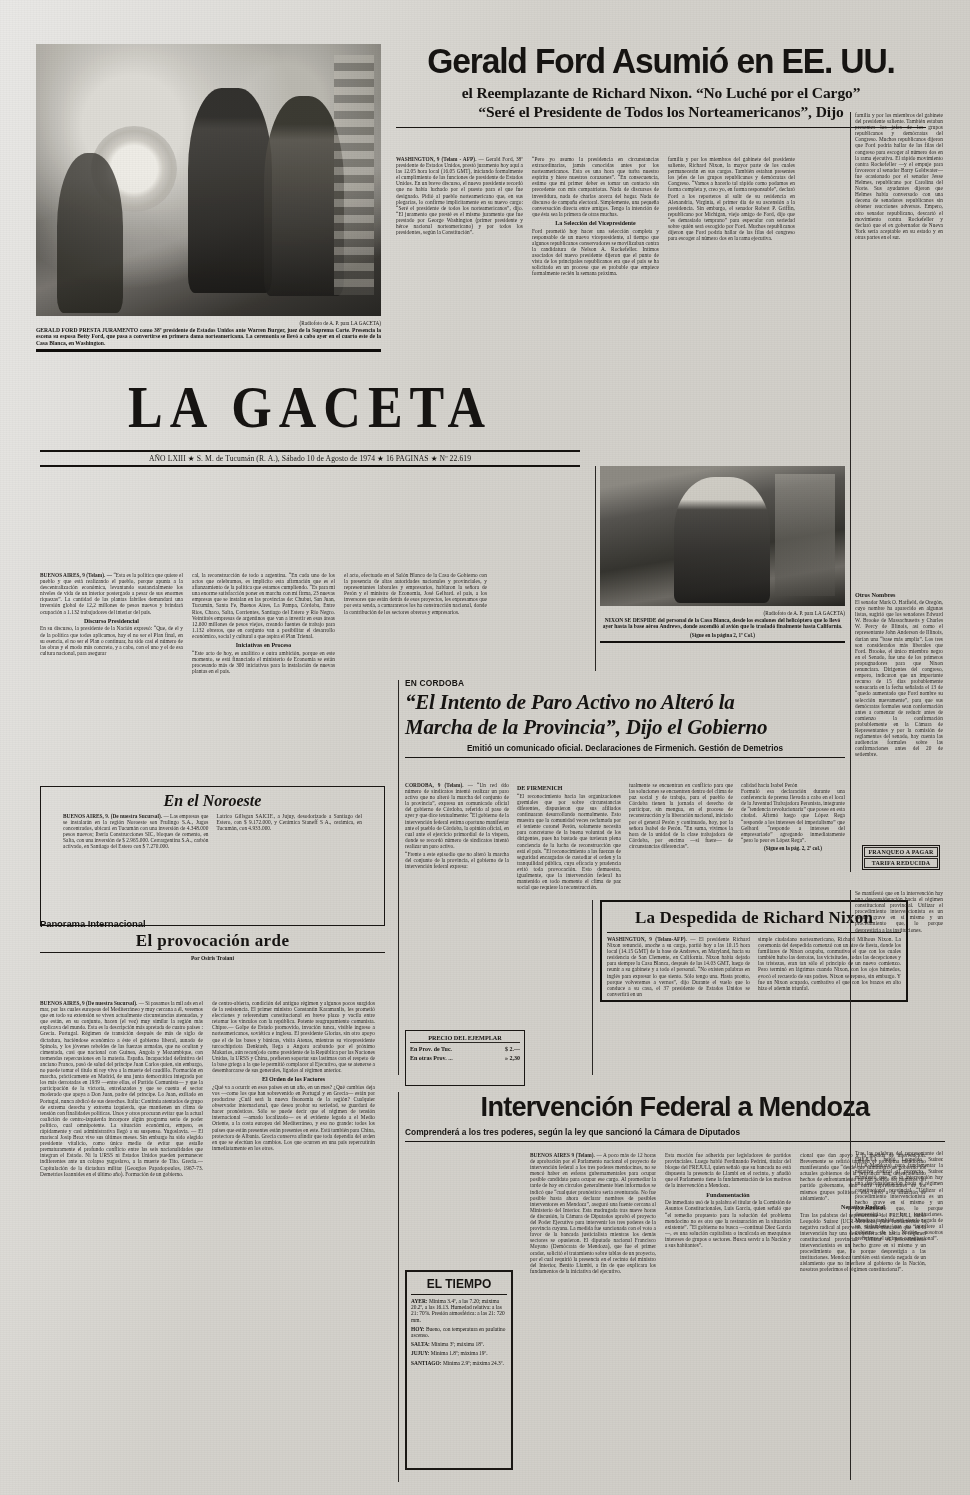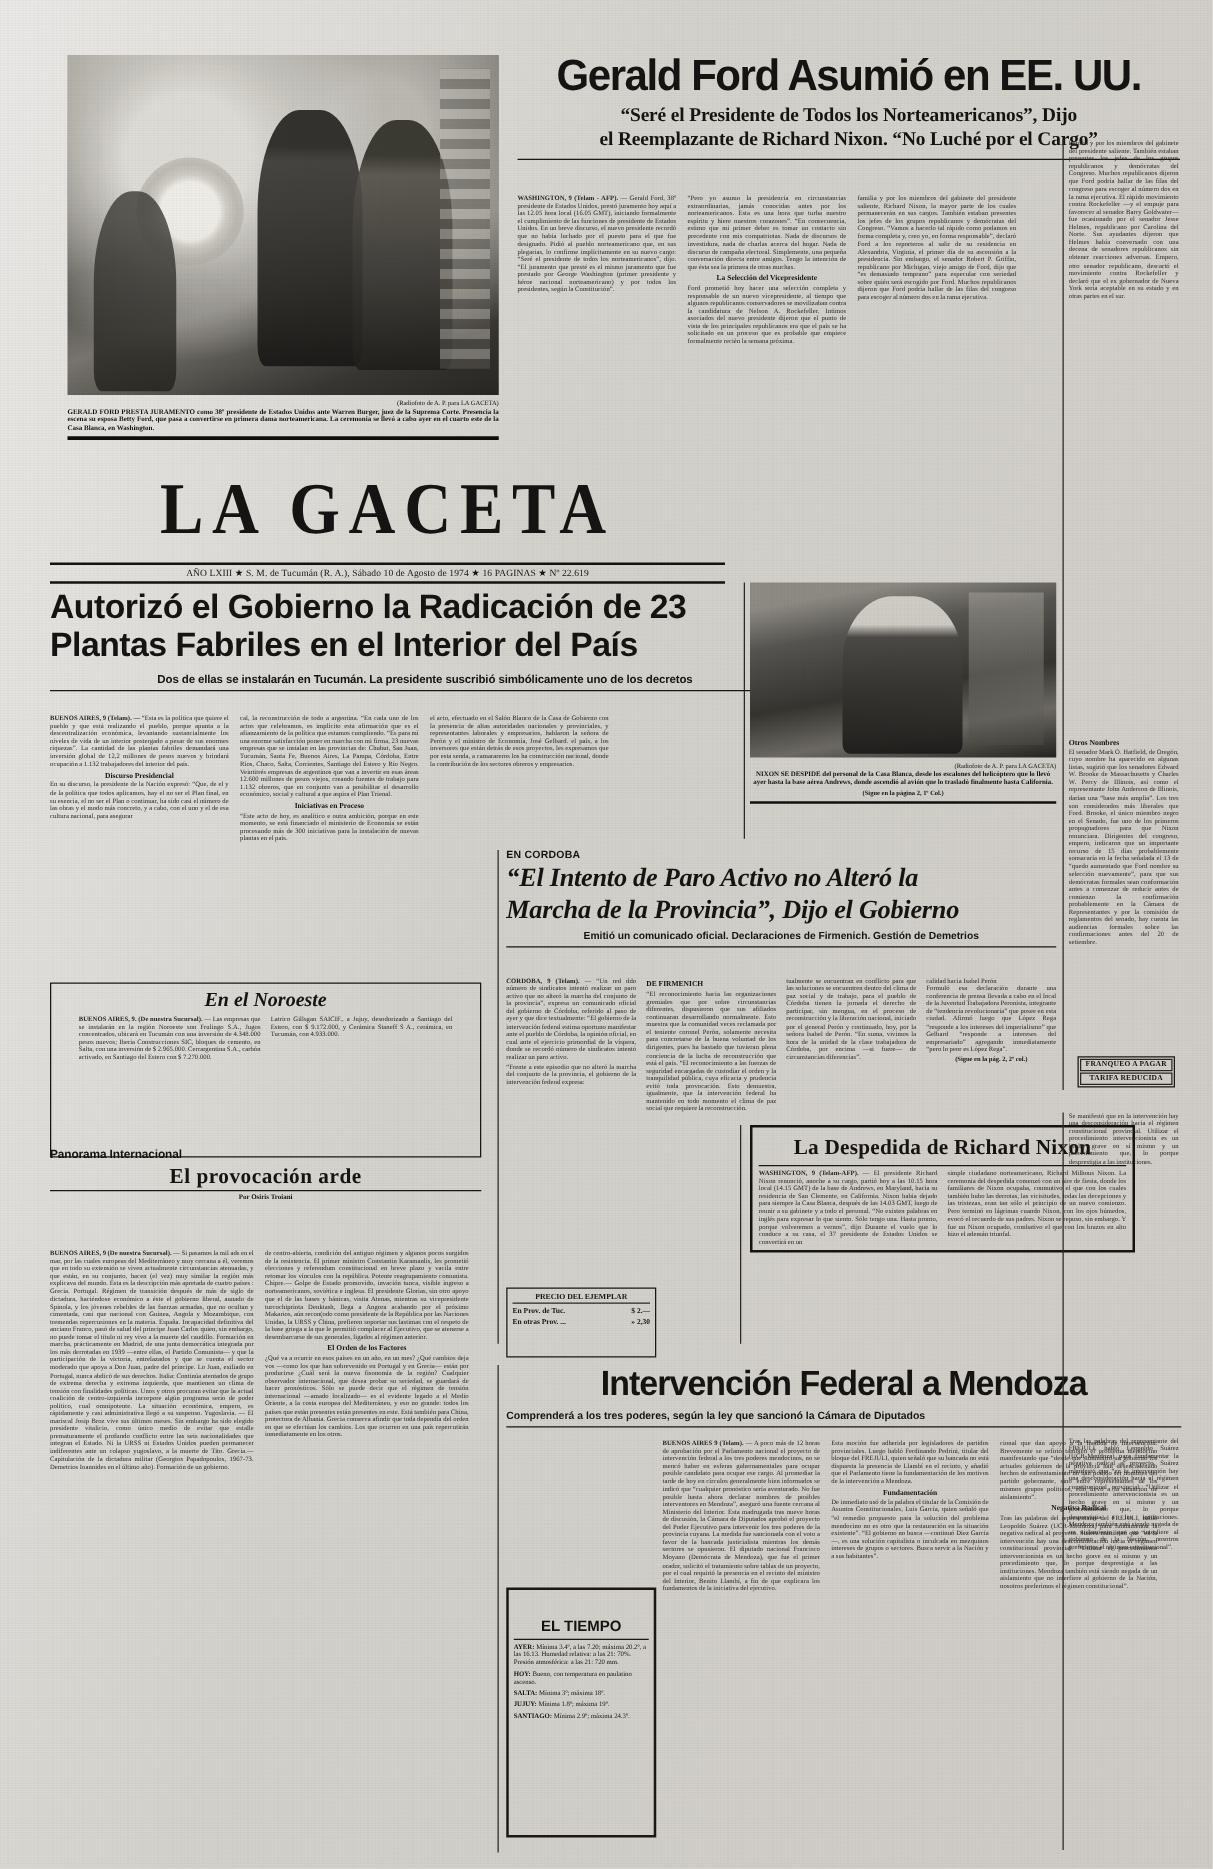--- a/index.html
+++ b/index.html
@@ -28,21 +28,21 @@
   .col-text{
     font-size:5.3px;line-height:6.1px;text-align:justify;
     font-family:"Liberation Serif", serif;
     color:#272320;letter-spacing:.06px;
     hyphens:auto;word-spacing:-.2px;
   }
   .rule{border-top:1px solid #1a1714;}
   .rule2{border-top:2px solid #12100e;}
   .rule3{border-top:3px solid #100e0c;}
   
-  #top-section{position:absolute;left:54px;top:44px;width:890px;height:330px;}
+  #top-section{position:absolute;left:36px;top:44px;width:890px;height:330px;}
   #ford-photo{
     position:absolute;left:0;top:0;width:345px;height:272px;
     background:
       radial-gradient(circle at 28% 30%, #d9d7d1 0 16%, rgba(120,118,112,.0) 52%),
       radial-gradient(circle at 72% 22%, #b7b5ae 0 12%, rgba(90,88,84,0) 55%),
       linear-gradient(160deg,#9a978f 0%, #6e6b65 22%, #514f4a 45%, #787570 62%, #3c3a36 85%, #2b2a27 100%);
     filter:contrast(1.05);
   }
   #ford-photo .seal{
     position:absolute;left:16%;top:30%;width:86px;height:86px;border-radius:50%;
@@ -181,22 +181,22 @@
   
   #price-box{
     position:absolute;left:405px;top:1030px;width:120px;height:56px;
     border:1px solid #1a1714;padding:3px 4px;box-sizing:border-box;
   }
   #price-box .ttl{font-weight:bold;font-size:6.2px;text-align:center;border-bottom:1px solid #2a2724;padding-bottom:1px;}
   #price-box .row{display:flex;justify-content:space-between;font-size:6px;margin-top:3px;font-weight:bold;}
 
   
   #tiempo{
-    position:absolute;left:405px;top:1270px;width:120px;height:200px;
-    border:2px solid #1a1714;padding:20px 4px;box-sizing:border-box;
+    position:absolute;left:405px;top:1270px;width:108px;height:200px;
+    border:2px solid #1a1714;padding:3px 4px;box-sizing:border-box;
   }
   #tiempo h4{
     margin:2px 0 3px;font-family:"Liberation Sans", sans-serif;font-weight:bold;
     font-size:12px;text-align:center;
   }
   #tiempo .wrow{font-size:5.4px;line-height:6.2px;margin-bottom:3px;}
   #tiempo .wk{font-weight:bold;}
 
   
   #despedida{
@@ -258,22 +258,22 @@
 
     <div id="ford-caption">
       <div class="credit">(Radiofoto de A. P. para LA GACETA)</div>
       <div class="photo-cap">GERALD FORD PRESTA JURAMENTO como 38º presidente de Estados Unidos ante Warren Burger, juez de la Suprema Corte. Presencia la escena su esposa Betty Ford, que pasa a convertirse en primera dama norteamericana. La ceremonia se llevó a cabo ayer en el cuarto este de la Casa Blanca, en Washington.</div>
       <div class="rule3" style="margin-top:3px;"></div>
     </div>
 
     <div id="main-head">
       <div id="head-1">Gerald Ford Asumió en EE. UU.</div>
       <div id="head-2">
+        <div>el Reemplazante de Richard Nixon. “No Luché por el Cargo”</div>
         <div>“Seré el Presidente de Todos los Norteamericanos”, Dijo</div>
-        <div>el Reemplazante de Richard Nixon. “No Luché por el Cargo”</div>
       </div>
       <div class="rule" style="margin-top:6px;"></div>
     </div>
 
     <div id="ford-body">
       <div class="c">
         <div class="col-text"><span class="dline">WASHINGTON, 9 (Telam - AFP).</span>
           <span>— Gerald Ford, 38º presidente de Estados Unidos, prestó juramento hoy aquí a las 12.05 hora local (16.05 GMT), iniciando formalmente el cumplimiento de las funciones de presidente de Estados Unidos.
 
 En un breve discurso, el nuevo presidente recordó que no había luchado por el puesto para el que fue designado.
@@ -300,28 +300,20 @@
     </div>
   </div>
 
   <div id="masthead">
     <div id="logo">LA GACETA</div>
     <div id="dateline-wrap">
       <div id="dateline">AÑO LXIII ★ S. M. de Tucumán (R. A.), Sábado 10 de Agosto de 1974 ★ 16  PAGINAS  ★   Nº  22.619</div>
     </div>
   </div>
 
-  <div id="lead-head">
-    <h1>
-      <span>Autorizó el Gobierno la Radicación de 23</span><br>
-      <span>Plantas Fabriles en el Interior del País</span>
-    </h1>
-    <div id="lead-sub">Dos de ellas se instalarán en Tucumán. La presidente suscribió simbólicamente uno de los decretos</div>
-    <div class="rule" style="margin-top:4px;"></div>
-  </div>
 
   <div id="lead-body">
     <div class="c">
       <div class="col-text"><span class="dline">BUENOS AIRES, 9 (Telam). —</span>
         <span>“Esta es la política que quiere el pueblo y que está realizando el pueblo, porque apunta a la descentralización económica, levantando sustancialmente los niveles de vida de un interior postergado a pesar de sus enormes riquezas”.
 
 La cantidad de las plantas fabriles demandará una inversión global de 12,2 millones de pesos nuevos y brindará ocupación a 1.132 trabajadores del interior del país.</span></div>
       <div class="mini-head">Discurso Presidencial</div>
       <div class="col-text">En su discurso, la presidente de la Nación expresó: “Que, de el y de la política que todos aplicamos, hay el no ser el Plan final, en su esencia, el no ser el Plan o continuar, ha sido casi el número de las obras y el modo más concreto, y a cabo, con el uno y el de esa cultura nacional, para asegurar</div>
     </div>

